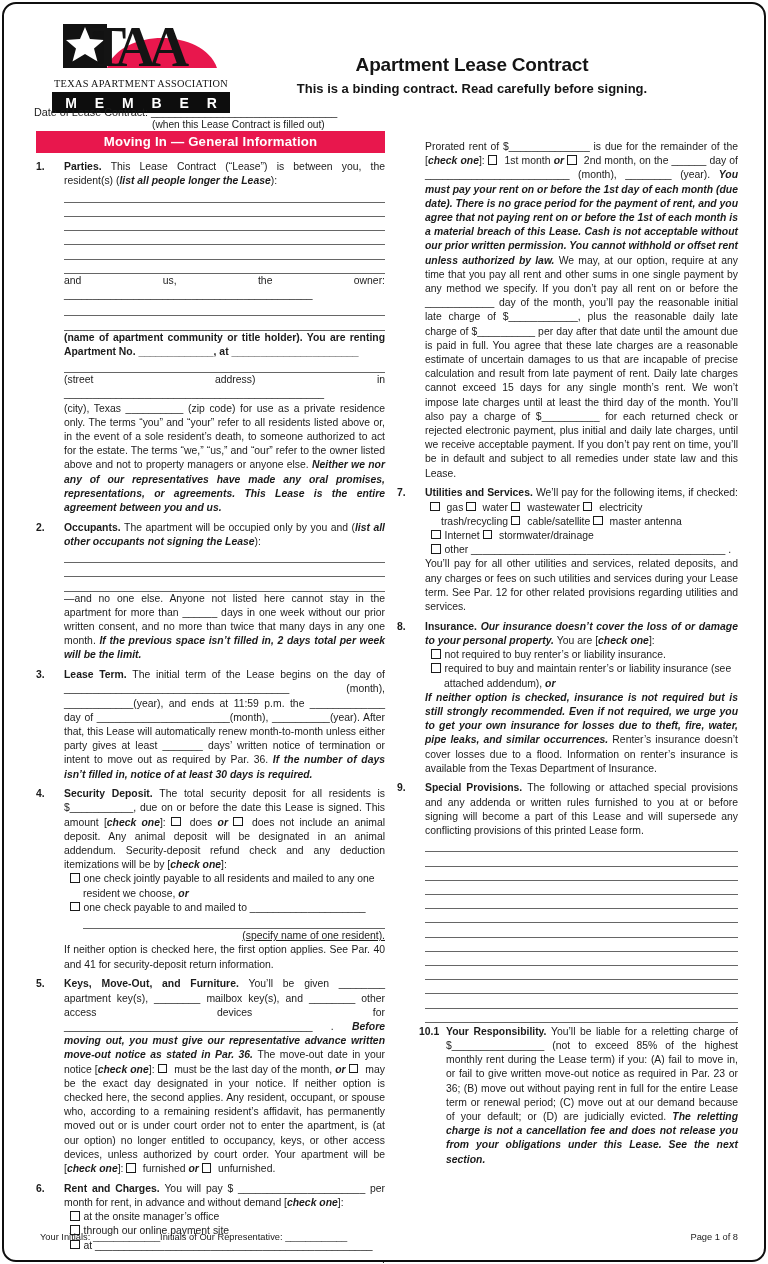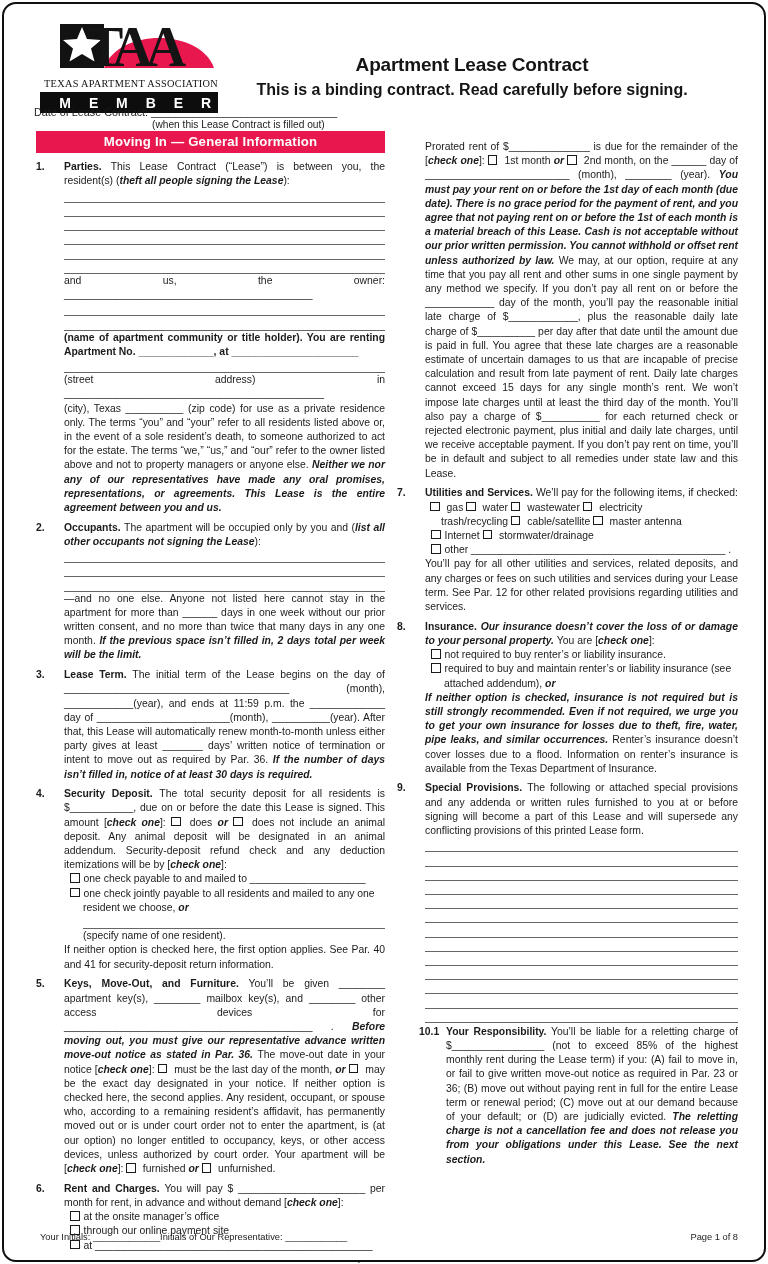--- a/index.html
+++ b/index.html
@@ -1,45 +1,45 @@
 <!DOCTYPE html>
 <html><head>
 <meta charset="utf-8">
 <style>
   html,body{margin:0;padding:0;}
   body{width:768px;height:1264px;position:relative;background:#ffffff;
        font-family:"Liberation Sans",sans-serif;color:#1b1b1b;overflow:hidden;}
   .page-frame{position:absolute;left:2px;top:2px;right:2px;bottom:2px;
        border:2.5px solid #0f0f0f;border-radius:14px;pointer-events:none;}
   
-  .logo-wrap{position:absolute;left:40px;top:20px;width:178px;text-align:right;}
+  .logo-wrap{position:absolute;left:52px;top:20px;width:178px;text-align:center;}
   .org{font-family:"Liberation Serif",serif;font-size:10.3px;letter-spacing:0.3px;
        white-space:nowrap;margin-top:2px;color:#111;}
   .member{background:#0d0d0d;color:#fff;font-weight:bold;font-size:14px;
        letter-spacing:7px;padding:2.5px 0 2.5px 7px;margin-top:3px;}
   .title-wrap{position:absolute;left:200px;right:24px;top:54px;text-align:center;}
   .title{font-size:19px;font-weight:bold;letter-spacing:-0.2px;color:#151515;}
-  .subtitle{font-size:16px;font-weight:bold;margin-top:5px;color:#151515;}
+  .subtitle{font-size:13px;font-weight:bold;margin-top:5px;color:#151515;}
   .date-row{position:absolute;left:34px;top:106px;font-size:10.8px;}
   .date-hint{margin-left:118px;font-size:10.2px;margin-top:1px;}
   
   .col{position:absolute;font-size:10.4px;line-height:14.2px;color:#1b1b1b;}
   #col-left{left:36px;top:131px;width:349px;}
   #col-right{left:397px;top:140px;width:341px;}
   .banner{color:#fff;font-weight:bold;font-size:13.2px;text-align:center;
        padding:3.5px 0 4.5px;margin-bottom:7px;letter-spacing:0.2px;}
   .para{margin:0;text-align:justify;}
   .sec,.cont,.cont0{padding-left:28px;position:relative;}
   .sec{margin-top:5.5px;}
   .sub{margin-top:2px;margin-left:22px;padding-left:27px;position:relative;}
   .num{position:absolute;left:0;top:0;font-weight:bold;font-style:normal;}
   .b{font-weight:bold;}
   .bi{font-weight:bold;font-style:italic;}
   .check{margin-left:34px;padding-left:13px;text-indent:-13px;text-align:left;}
-  .checkcont{margin-left:47px;text-align:left;}
+  .checkcont{margin-left:47px;text-align:right;text-decoration:underline;}
   .checkcont2{margin-left:44px;text-align:left;}
   .blank-line{height:14.2px;margin-left:28px;border-bottom:1.1px solid #666;box-sizing:border-box;}
   .blank-line.ind{margin-left:47px;}
   .cb{display:inline-block;width:7.5px;height:7.5px;border:1.6px solid #1a1a1a;
       margin-right:4px;vertical-align:-0.5px;text-indent:0;}
   
   .footer{position:absolute;left:40px;right:30px;top:1232px;font-size:9.3px;
       color:#222;display:flex;align-items:baseline;}
   .footer .f1{}
   .footer .fpage{margin-left:auto;}
@@ -67,43 +67,43 @@
 
 <div class="date-row">
   <span>Date of Lease Contract:</span>
   <span>_______________________________</span>
   <div class="date-hint">(when this Lease Contract is filled out)</div>
 </div>
 
 <div class="col" id="col-left">
   <div class="banner" style="background: rgb(232, 23, 77);">Moving In — General Information</div>
   <div>
-      <div class="para sec"><span class="num">1.</span><span class="b">Parties. </span><span>This Lease Contract (“Lease”) is between you, the resident(s) (</span><span class="bi">theft all people signing the Lease</span><span>):</span></div>
+      <div class="para sec"><span class="num">1.</span><span class="b">Parties. </span><span>This Lease Contract (“Lease”) is between you, the resident(s) (</span><span class="bi">list all people longer the Lease</span><span>):</span></div>
       <div class="blank-line"></div>
       <div class="blank-line"></div>
       <div class="blank-line"></div>
       <div class="blank-line"></div>
       <div class="blank-line"></div>
       <div class="blank-line"></div>
       <div class="para cont"><span>and us, the owner: ___________________________________________</span></div>
       <div class="blank-line"></div>
       <div class="blank-line"></div>
       <div class="para cont"><span class="b">(name of apartment community or title holder). You are renting Apartment No. _____________, at ______________________</span></div>
       <div class="blank-line"></div>
       <div class="para cont"><span>(street address) in _____________________________________________</span></div>
       <div class="para cont"><span>(city), Texas __________ (zip code) for use as a private residence only. The terms “you” and “your” refer to all residents listed above or, in the event of a sole resident’s death, to someone authorized to act for the estate. The terms “we,” “us,” and “our” refer to the owner listed above and not to property managers or anyone else. </span><span class="bi">Neither we nor any of our representatives have made any oral promises, representations, or agreements. This Lease is the entire agreement between you and us.</span></div>
       <div class="para sec"><span class="num">2.</span><span class="b">Occupants. </span><span>The apartment will be occupied only by you and (</span><span class="bi">list all other occupants not signing the Lease</span><span>):</span></div>
       <div class="blank-line"></div>
       <div class="blank-line"></div>
       <div class="blank-line"></div>
       <div class="para cont"><span>—and no one else. Anyone not listed here cannot stay in the apartment for more than ______ days in one week without our prior written consent, and no more than twice that many days in any one month. </span><span class="bi">If the previous space isn’t filled in, 2 days total per week will be the limit.</span></div>
       <div class="para sec"><span class="num">3.</span><span class="b">Lease Term. </span><span>The initial term of the Lease begins on the day of _______________________________________ (month), ____________(year), and ends at 11:59 p.m. the _____________ day of _______________________(month), __________(year). After that, this Lease will automatically renew month-to-month unless either party gives at least _______ days’ written notice of termination or intent to move out as required by Par. 36. </span><span class="bi">If the number of days isn’t filled in, notice of at least 30 days is required.</span></div>
       <div class="para sec"><span class="num">4.</span><span class="b">Security Deposit. </span><span>The total security deposit for all residents is $___________, due on or before the date this Lease is signed. This amount [</span><span class="bi">check one</span><span>]: </span><span class="cb"></span><span> does </span><span class="bi">or</span><span> </span><span class="cb"></span><span> does not include an animal deposit. Any animal deposit will be designated in an animal addendum. Security-deposit refund check and any deduction itemizations will be by [</span><span class="bi">check one</span><span>]:</span></div>
+      <div class="para check"><span class="cb"></span><span>one check jointly payable to all residents and mailed to any one resident we choose, </span><span class="bi">or</span></div>
       <div class="para check"><span class="cb"></span><span>one check payable to and mailed to ____________________</span></div>
-      <div class="para check"><span class="cb"></span><span>one check jointly payable to all residents and mailed to any one resident we choose, </span><span class="bi">or</span></div>
       <div class="blank-line ind"></div>
       <div class="para checkcont"><span>(specify name of one resident).</span></div>
       <div class="para cont"><span>If neither option is checked here, the first option applies. See Par. 40 and 41 for security-deposit return information.</span></div>
       <div class="para sec"><span class="num">5.</span><span class="b">Keys, Move-Out, and Furniture. </span><span>You’ll be given ________ apartment key(s), ________ mailbox key(s), and ________ other access devices for ___________________________________________ . </span><span class="bi">Before moving out, you must give our representative advance written move-out notice as stated in Par. 36. </span><span>The move-out date in your notice [</span><span class="bi">check one</span><span>]: </span><span class="cb"></span><span> must be the last day of the month, </span><span class="bi">or</span><span> </span><span class="cb"></span><span> may be the exact day designated in your notice. If neither option is checked here, the second applies. Any resident, occupant, or spouse who, according to a remaining resident’s affidavit, has permanently moved out or is under court order not to enter the apartment, is (at our option) no longer entitled to occupancy, keys, or other access devices, unless authorized by court order. Your apartment will be [</span><span class="bi">check one</span><span>]: </span><span class="cb"></span><span> furnished </span><span class="bi">or</span><span> </span><span class="cb"></span><span> unfurnished.</span></div>
       <div class="para sec"><span class="num">6.</span><span class="b">Rent and Charges. </span><span>You will pay $ ______________________ per month for rent, in advance and without demand [</span><span class="bi">check one</span><span>]:</span></div>
       <div class="para check"><span class="cb"></span><span>at the onsite manager’s office</span></div>
       <div class="para check"><span class="cb"></span><span>through our online payment site</span></div>
       <div class="para check"><span class="cb"></span><span>at ________________________________________________</span></div>
       <div class="para checkcont"><span>_______________________________________________ .</span></div>
     </div>

